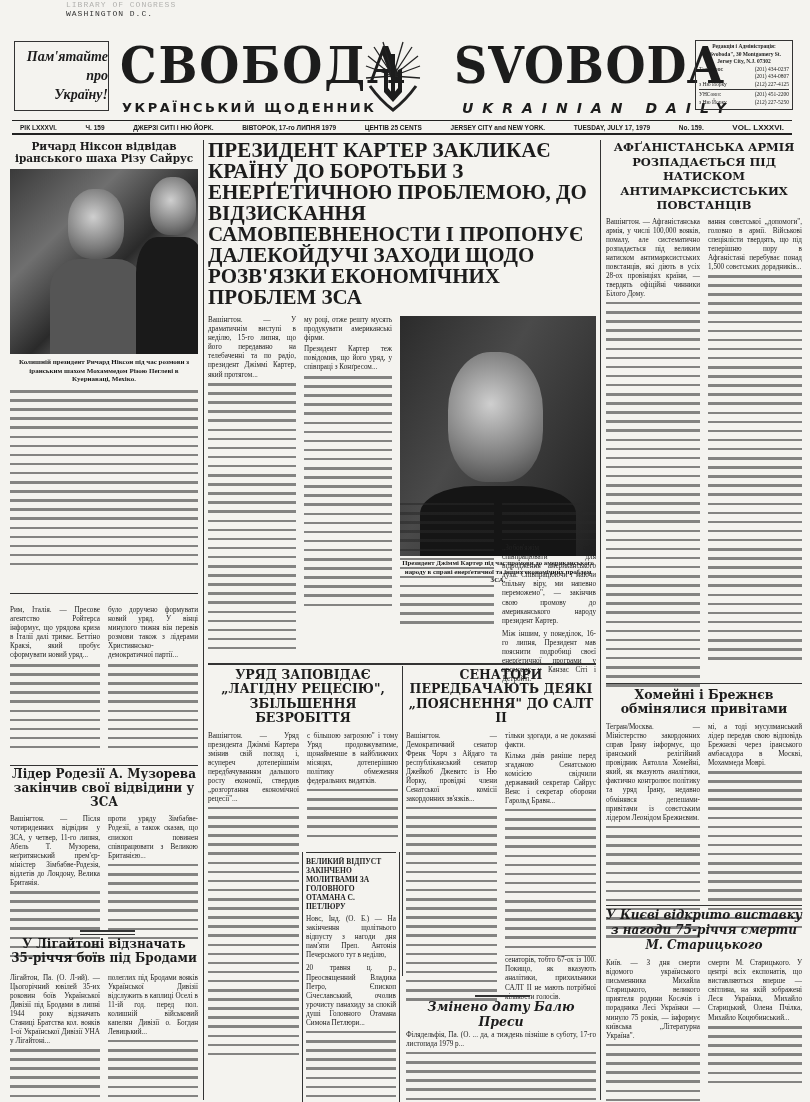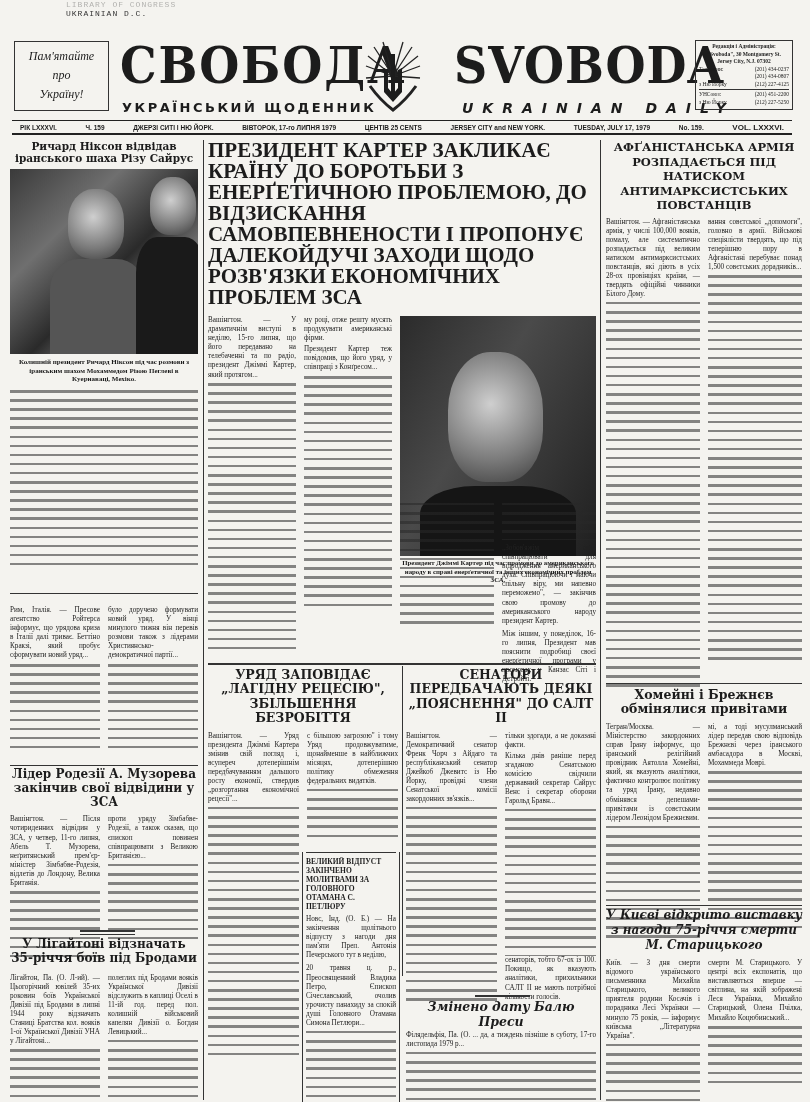--- a/index.html
+++ b/index.html
@@ -11,22 +11,22 @@
     position: relative;
   }
   .stamp {
     position: absolute; left: 66px; top: 0px;
     font-family: "Liberation Mono", monospace; font-size: 8px; letter-spacing: 1px; color: #333;
     line-height: 9px;
   }
   .masthead { position: absolute; left: 12px; top: 38px; width: 788px; height: 86px; }
   .remember-box {
     position: absolute; left: 2px; top: 3px; width: 95px; height: 70px;
-    border: 1px solid #333; text-align: center;
-    font-style: italic; font-weight: normal; font-size: 12px; line-height: 19px; padding-top: 5px;
+    border: 1px solid #333; text-align: right;
+    font-style: italic; font-weight: bold; font-size: 14px; line-height: 19px; padding-top: 5px;
   }
   .title-uk {
     position: absolute; left: 108px; top: -2px;
     font-family: "DejaVu Serif", serif; font-weight: bold; font-size: 50px; letter-spacing: 2px;
     transform: scaleX(0.92); transform-origin: left;
   }
   .sub-uk {
     position: absolute; left: 110px; top: 62px;
     font-family: "DejaVu Sans", sans-serif; font-weight: bold; font-size: 13px; letter-spacing: 2.5px;
   }
@@ -79,21 +79,21 @@
     background-image: repeating-linear-gradient(to bottom, transparent 0px, transparent 3px, rgba(40,40,40,0.55) 3px, rgba(40,40,40,0.55) 5.5px, transparent 5.5px, transparent 9.1px);
   }
   .italic-head { font-family: "DejaVu Serif", serif; font-style: italic; text-align: center; }
   .center-box { border-left: 1px solid #333; border-right: 1px solid #333; padding: 0 3px; }
 </style>
 </head>
 <body>
 
 <div class="stamp">
   <div style="opacity:.35">LIBRARY OF CONGRESS</div>
-  <div>UKRAINIAN D.C.</div>
+  <div>WASHINGTON D.C.</div>
 </div>
 
 <header class="masthead">
   <div class="remember-box">
     <div>Пам'ятайте</div>
     <div>про</div>
     <div>Україну!</div>
   </div>
   <div class="title-uk">СВОБОДА</div>
   <div class="sub-uk">УКРАЇНСЬКИЙ ЩОДЕННИК</div>

